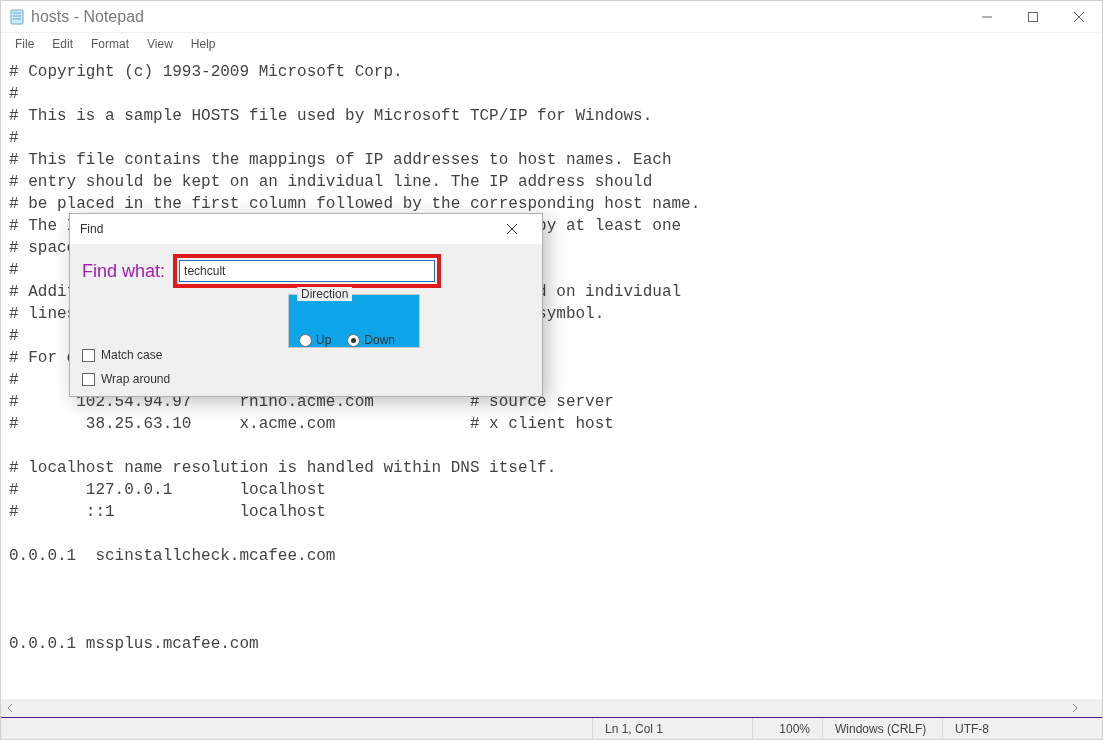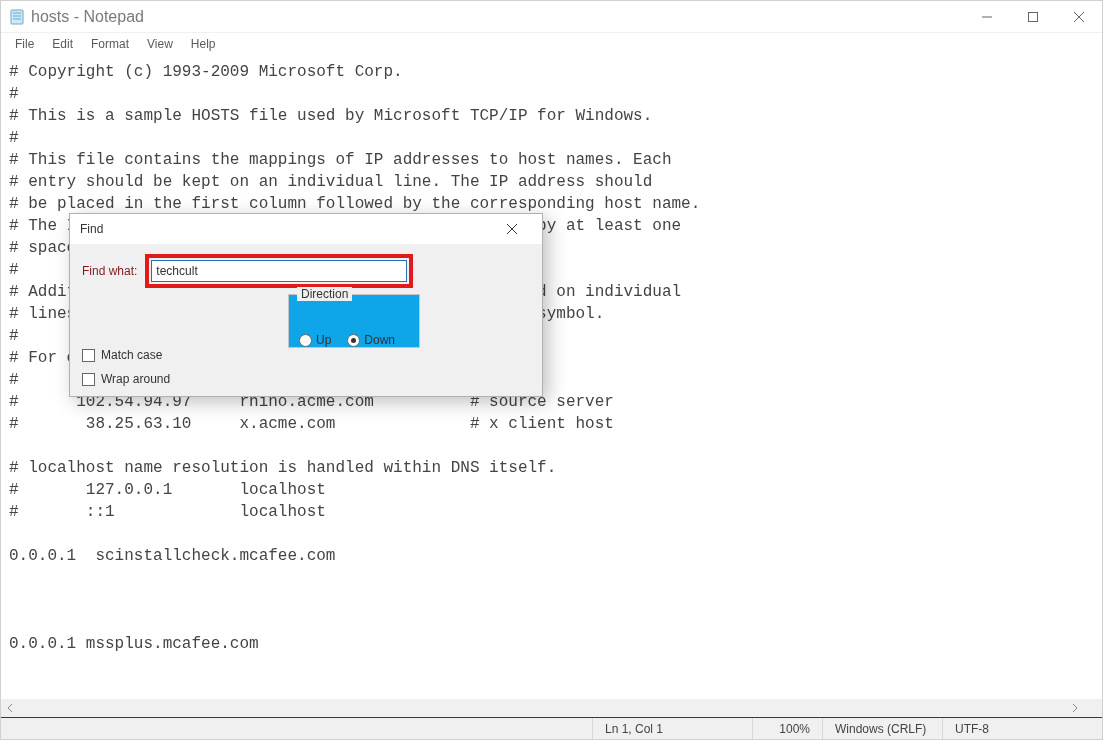--- a/index.html
+++ b/index.html
@@ -144,21 +144,21 @@
     display:flex;align-items:center;justify-content:center;
     font-size: 14px;
     color:#333;
   }
   .find-dialog .body {
     padding: 10px 12px;
     position: relative;
     height: calc(100% - 30px);
   }
   .row1 { display:flex; align-items:center; gap:8px; }
-  .lbl { font-size:12px; color:#7f1d1d; white-space:nowrap; }
+  .lbl { font-size:18px; color:#a21caf; white-space:nowrap; }
   .highlight-box {
     border: 4px solid #e11b1b;
     padding: 2px;
     display:flex;
     width: 268px;
   }
   .find-input {
     width: 100%;
     height: 22px;
     border: 1px solid #2a6fb5;

